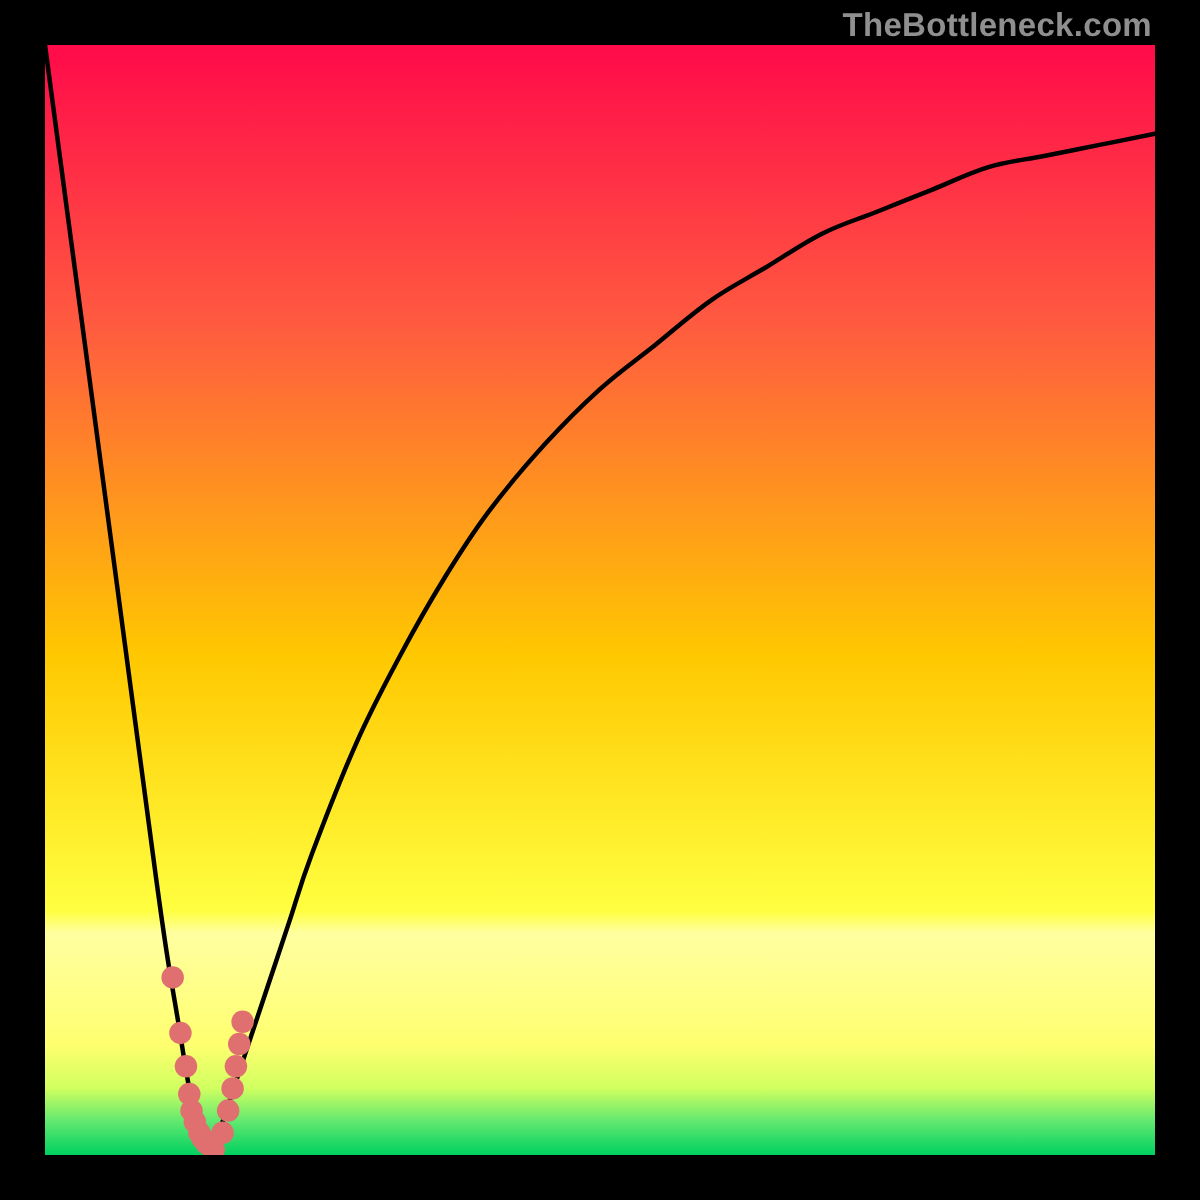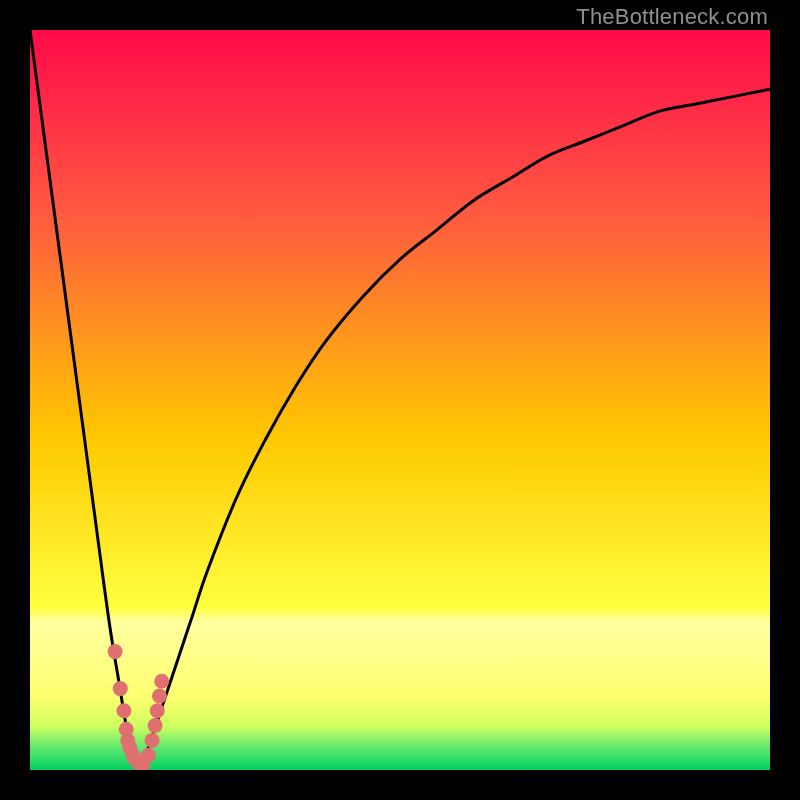--- a/index.html
+++ b/index.html
@@ -40,21 +40,21 @@
     width: 740px;
     height: 740px;
   }
   .watermark {
     position: absolute;
     top: 4px;
     right: 32px;
     font-family: Arial, Helvetica, sans-serif;
     font-size: 22px;
     color: #8f8f8f;
-    font-weight: 400;
+    font-weight: 700;
     letter-spacing: 0.2px;
   }
 </style>
 </head>
 <body>
 
 <div class="frame">
 
   <div class="plot-area">
     <svg class="gradient" viewBox="0 0 740 740" preserveAspectRatio="none">

